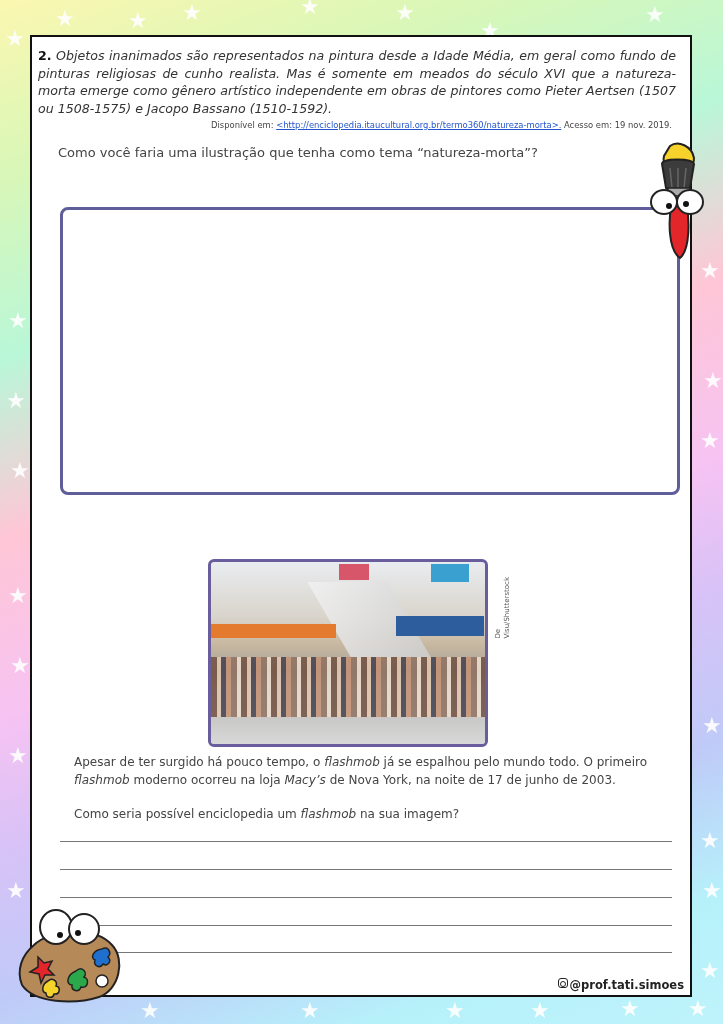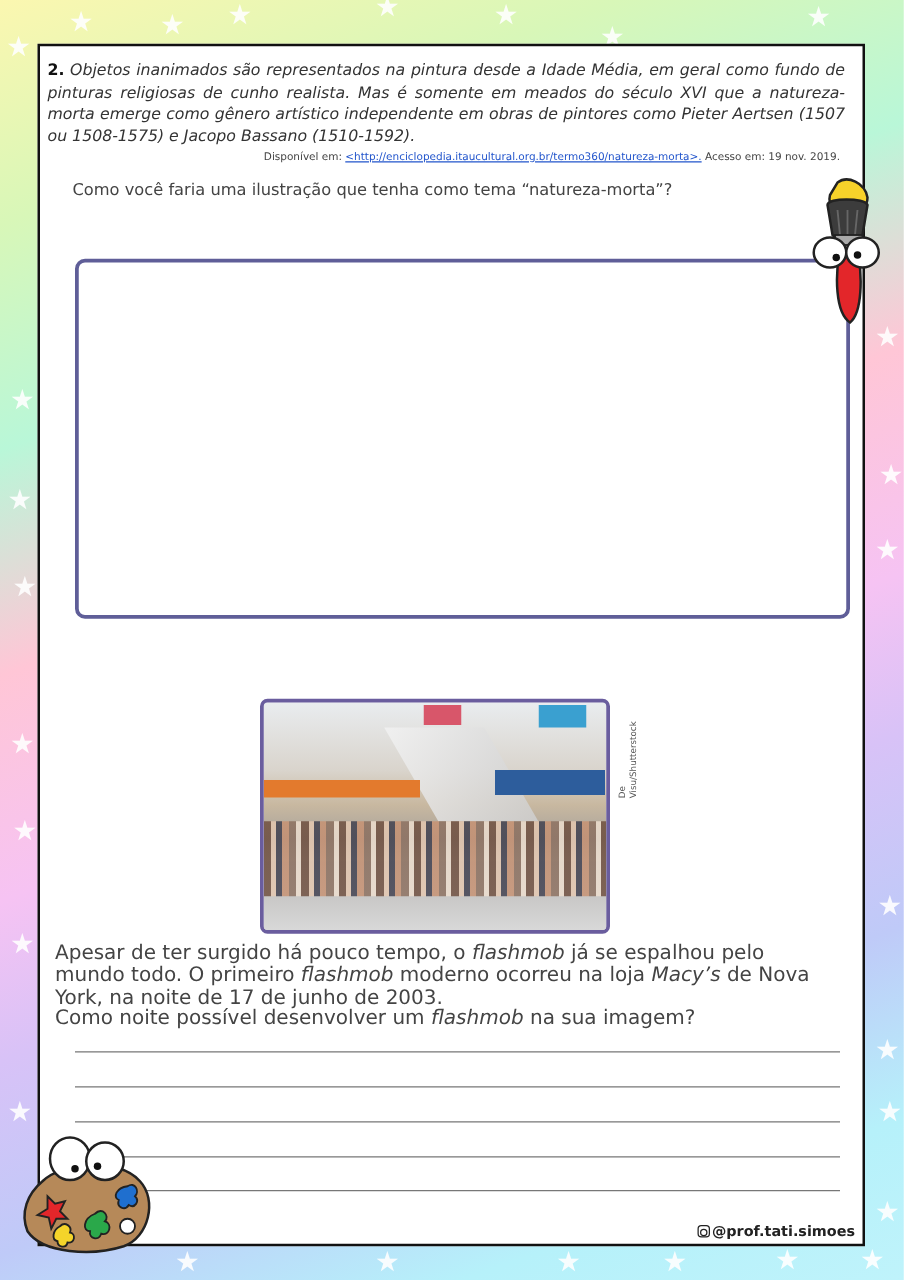--- a/index.html
+++ b/index.html
@@ -41,26 +41,26 @@
   .photo .shop { position:absolute; left:0; top:62px; width:125px; height:14px; background:#e37a2d; }
   .photo .escalator { position:absolute; left:118px; top:20px; width:80px; height:75px; background:linear-gradient(135deg,#f2f2f2 0%,#cfcfcf 100%); transform:skewX(30deg); opacity:0.85; }
   .photo .floor { position:absolute; left:0; bottom:0; width:100%; height:55px; background:linear-gradient(180deg,#b8b6b4,#d8d8d8); }
   .photo .crowd { position:absolute; left:0; top:95px; width:100%; height:60px;
     background: repeating-linear-gradient(90deg, #6b4a3a 0 6px, #e6c8b0 6px 10px, #3a3a4a 10px 15px, #c79070 15px 20px, #8a6d5c 20px 26px, #f0e0d0 26px 30px);
     opacity:0.8; }
   .credit {
     position:absolute; left:462px; top:540px; font-size:7px; color:#555;
     writing-mode:vertical-rl; transform:rotate(180deg); line-height:9px;
   }
-  .para { position:absolute; left:12px; width:620px; font-size:16px; line-height:18px; color:#444; }
+  .para { position:absolute; left:42px; width:620px; font-size:12px; line-height:18px; color:#444; }
   .para i { font-style:italic; }
   .wline { position:absolute; left:28px; width:612px; height:0; border-top:1.3px solid #777; }
   .handle {
     position:absolute; right:6px; bottom:3px; font-size:11.5px; font-weight:bold; color:#222;
-    display:flex; align-items:center; gap:2px;
+    display:flex; align-items:flex-start; gap:2px;
   }
   .ig { display:inline-block; width:10px; height:10px; border:1.5px solid #222; border-radius:3px; position:relative; box-sizing:border-box; }
   .ig::after { content:""; position:absolute; left:1.5px; top:1.5px; width:4px; height:4px; border:1.3px solid #222; border-radius:50%; }
   .mascot-brush { position:absolute; left:648px; top:140px; width:58px; height:125px; }
   .mascot-palette { position:absolute; left:14px; top:905px; width:115px; height:100px; }
 </style>
 </head>
 <body>
 
 <div>
@@ -125,21 +125,21 @@
   <div class="credit">
     <span>De</span><br>
     <span>Visu/Shutterstock</span>
   </div>
 
   <div class="para" style="top:716px">
     <span>Apesar de ter surgido há pouco tempo, o </span><i>flashmob</i><span> já se espalhou pelo mundo todo. O primeiro </span><i>flashmob</i><span> moderno ocorreu na loja </span><i>Macy’s</i><span> de Nova York, na noite de 17 de junho de 2003.</span>
   </div>
 
   <div class="para" style="top:768px">
-    <span>Como noite possível desenvolver um </span><i>flashmob</i><span> na sua imagem?</span>
+    <span>Como seria possível enciclopedia um </span><i>flashmob</i><span> na sua imagem?</span>
   </div>
 
   <div class="wline" style="top:804px"></div>
   <div class="wline" style="top:832px"></div>
   <div class="wline" style="top:860px"></div>
   <div class="wline" style="top:888px"></div>
   <div class="wline" style="top:915px"></div>
 
   <div class="handle">
     <span class="ig"></span>

